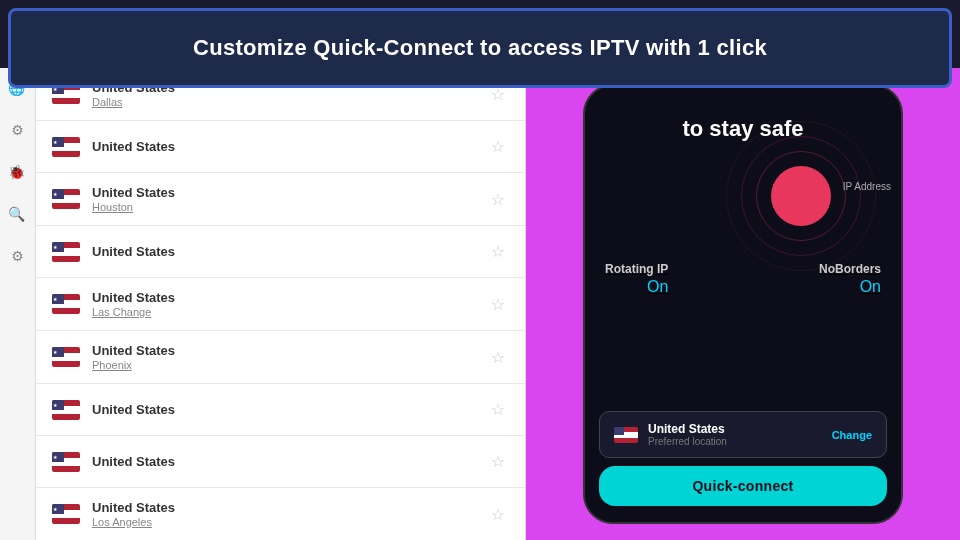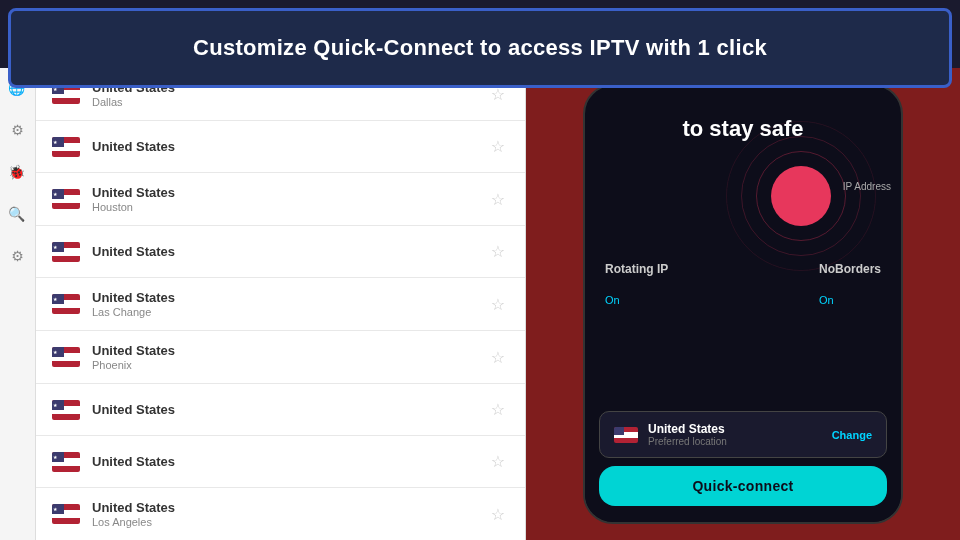--- a/index.html
+++ b/index.html
@@ -130,33 +130,34 @@
     }
     .location-country {
       font-size: 13px;
       font-weight: 600;
       color: #333;
     }
     .location-city {
       font-size: 11px;
       color: #888;
       margin-top: 1px;
+      text-decoration: underline;
     }
 
     .star-btn {
       color: #ccc;
       font-size: 16px;
       cursor: pointer;
       padding: 4px;
     }
 
     
     .phone-panel {
       flex: 1;
-      background: #7f1d1d;
+      background: #d946ef;
       display: flex;
       align-items: center;
       justify-content: center;
       padding: 15px;
     }
 
     .phone-mockup {
       width: 320px;
       height: 440px;
       background: #0d0d1a;
@@ -220,31 +221,32 @@
 
     .phone-features {
       display: flex;
       justify-content: space-between;
       width: 100%;
       margin-top: 120px;
       z-index: 2;
       position: relative;
     }
     .feature-item {
-      text-align: left;
+      text-align: right;
+      text-decoration: underline;
     }
     .feature-label {
       color: #ccc;
       font-size: 12px;
       font-weight: 600;
     }
     .feature-status {
       color: #00d4ff;
-      font-size: 11px;
-      margin-top: 18px;
+      font-size: 16px;
+      margin-top: 2px;
     }
 
     .phone-bottom {
       padding: 10px 14px 16px;
       background: #0d0d1a;
     }
 
     .preferred-location-box {
       background: #1a1a2e;
       border: 1.5px solid #444;

